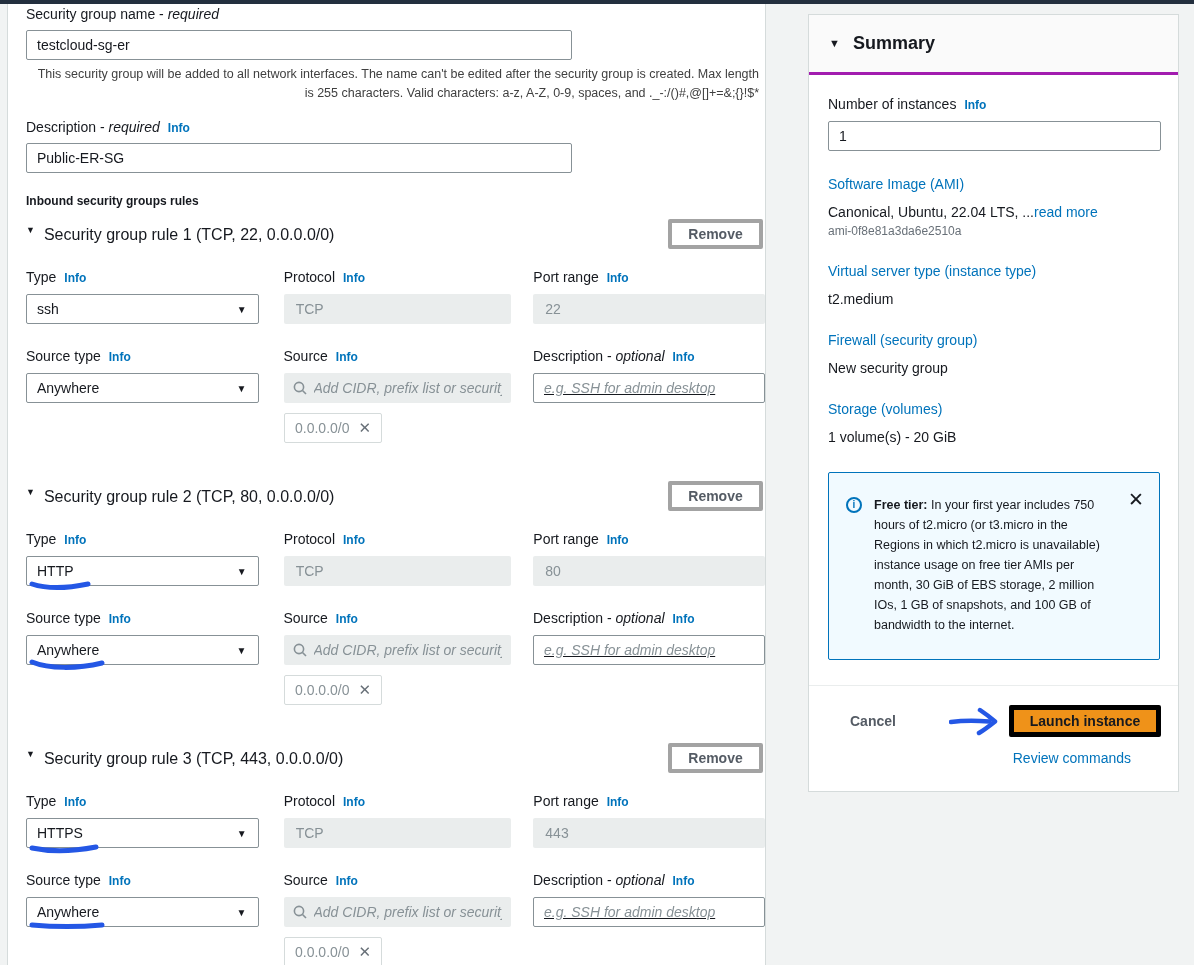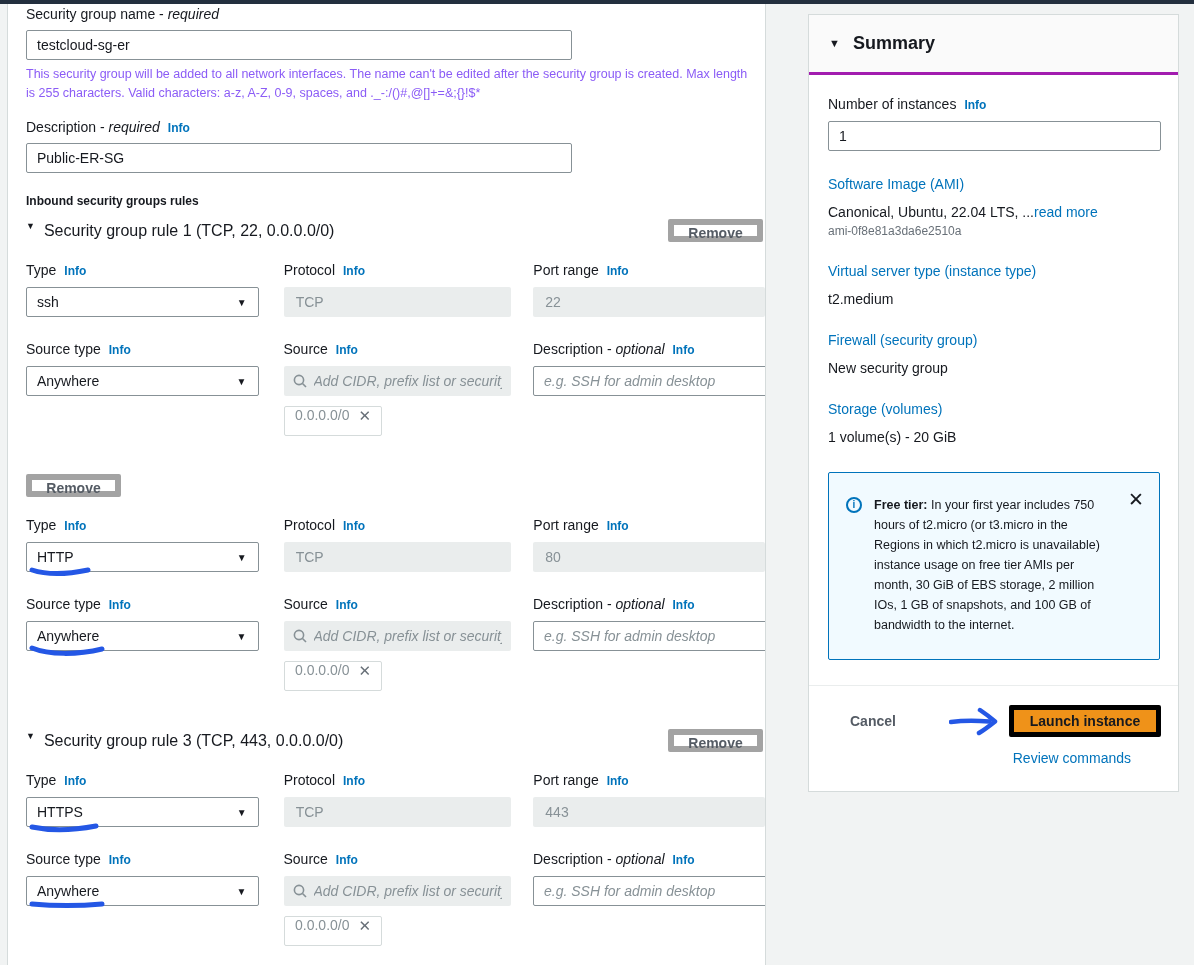--- a/index.html
+++ b/index.html
@@ -21,31 +21,31 @@
   }
   .field-label { font-size:14px; color:#16191f; }
   .req { font-style:italic; }
   .info { color:#0073bb; font-size:12px; font-weight:bold; margin-left:8px; text-decoration:none; cursor:pointer; }
   .text-input {
     display:block; height:30px; border:1px solid #879196; border-radius:2px;
     font-size:14px; color:#16191f; padding:0 10px; background:#fff;
     font-family:"Liberation Sans","DejaVu Sans",sans-serif; outline:none;
   }
   .w-big { width:546px; margin-top:8px; }
-  .help-text { width:733px; font-size:12.5px; color:#8b5cf6; line-height:19px; margin-top:5px; }
+  .help-text { width:733px; font-size:12.5px; color:#404040; line-height:19px; margin-top:5px;text-align:right; }
   .desc-label { margin-top:16px; }
   .inbound-heading { margin-top:21px; font-size:12px; font-weight:bold; }
 
   .rule-block { margin-top:11px; }
   .rule-gap { margin-top:38px; }
   .rule-header { display:flex; justify-content:space-between; align-items:center; width:737px; cursor:pointer; }
   .rule-title { font-size:16px; color:#16191f; }
   .caret-sm { display:inline-block; font-size:9px; vertical-align:7px; margin-right:9px; }
   .remove-btn {
-    width:95px; height:23px; background:#fff; border:6px solid #a3a3a3; border-radius:2px;
+    width:95px; height:30px; background:#fff; border:4px solid #a3a3a3; border-radius:2px;
     color:#545b64; font-weight:bold; font-size:14px; cursor:pointer;
     font-family:"Liberation Sans","DejaVu Sans",sans-serif;
   }
   .cols-row { display:flex; margin-top:20px; }
   .cols-row.second { margin-top:24px; }
   .col1 { width:233px; margin-right:25px; }
   .col2 { width:228px; margin-right:22px; }
   .col3 { width:232px; }
   .label-line { font-size:14px; margin-bottom:9px; }
   .select-box {
@@ -59,24 +59,24 @@
   }
   .search-field {
     height:30px; background:#eaeded; border-radius:2px; display:flex; align-items:center; padding:0 9px;
   }
   .search-field input {
     flex:1; min-width:0; border:none; background:transparent; outline:none;
     font-size:14px; color:#16191f; margin-left:7px;
     font-family:"Liberation Sans","DejaVu Sans",sans-serif;
   }
   .search-field input::placeholder, .desc-input::placeholder { font-style:italic; color:#879196; opacity:1; }
-  .desc-input { width:274px; }
+  .desc-input { width:232px;text-decoration:underline; }
   .tag-row { margin-top:10px; margin-left:258px; }
   .cidr-tag {
-    display:inline-flex; height:30px; border:1px solid #d5dbdb; border-radius:2px;
+    display:inline-flex; align-items:center; height:30px; border:1px solid #d5dbdb; border-radius:2px;
     padding:0 10px; font-size:14px; color:#879196; background:#fff;
   }
   .tag-x { margin-left:9px; color:#687078; font-size:15px; cursor:pointer; }
   .ink { position:absolute; pointer-events:none; }
 
   
   .summary-card {
     position:absolute; left:808px; top:14px; width:371px;
     background:#fff; border:1px solid #d5dbdb;
   }
@@ -189,20 +189,23 @@
     <div class="tag-row">
       <span class="cidr-tag">
         <span>0.0.0.0/0</span>
         <span class="tag-x">✕</span>
       </span>
     </div>
   </section>
 
   <section class="rule-block rule-gap">
     <div class="rule-header">
+      <div class="rule-title">
+        <span class="caret-sm">▼</span><span>Security group rule 2 (TCP, 80, 0.0.0.0/0)</span>
+      </div>
       <button class="remove-btn">Remove</button>
     </div>
     <div class="cols-row">
       <div class="col1">
         <div class="label-line"><span>Type</span><a class="info">Info</a></div>
         <div class="select-box">
           <span>HTTP</span>
             <span class="select-caret">▼</span>
           <svg class="ink" style="left:2px; bottom:-6px;" width="62" height="12" viewBox="0 0 62 12">
               <path d="M3,5 C 18,10 40,9 59,5" fill="none" stroke="#2457e5" stroke-width="5" stroke-linecap="round"></path>

